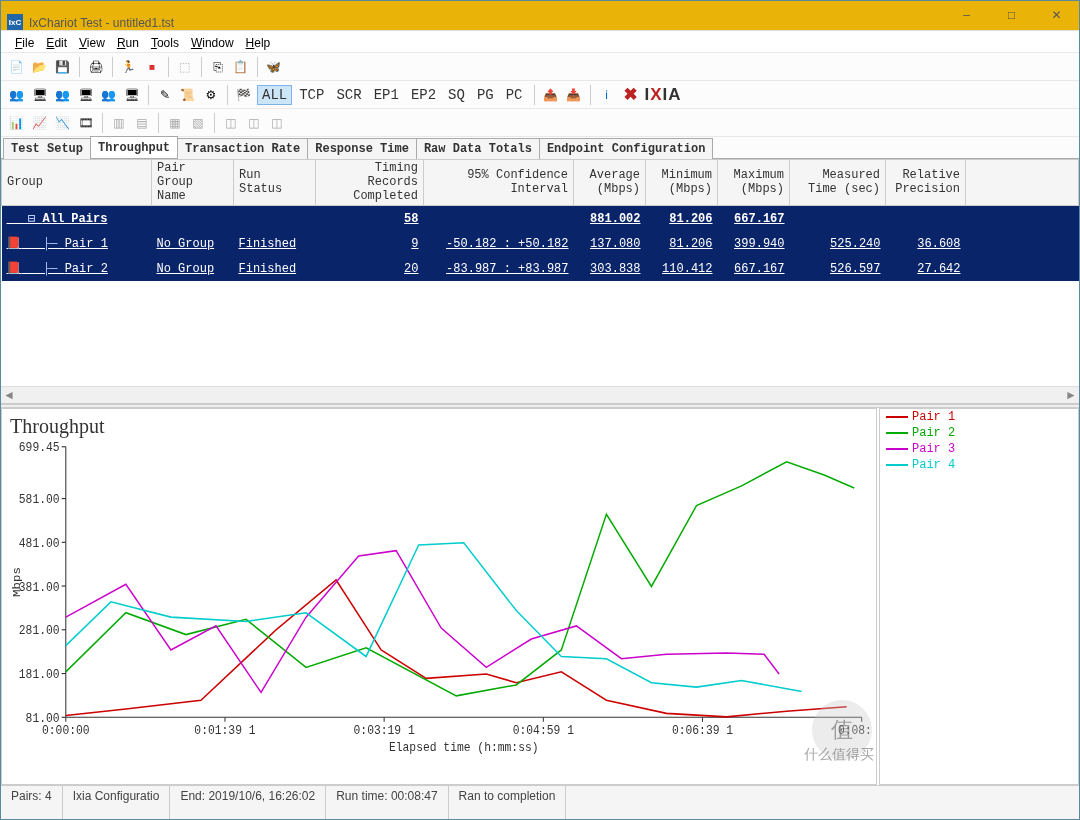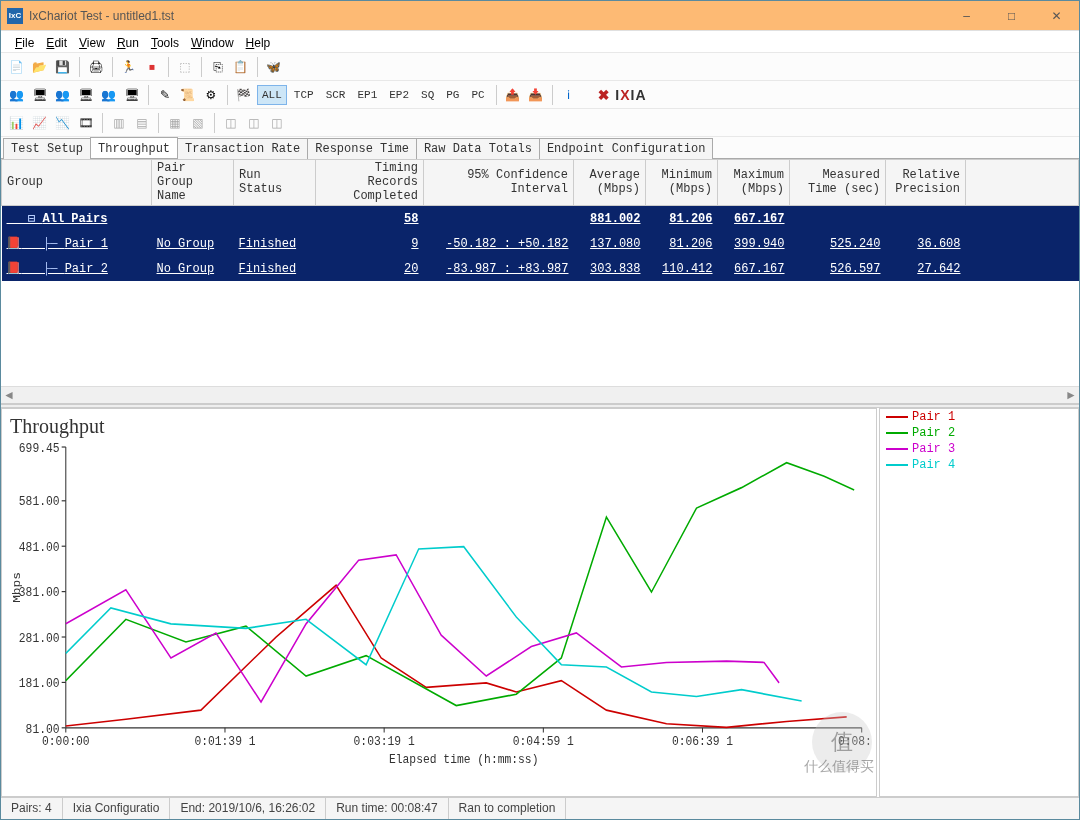--- a/index.html
+++ b/index.html
@@ -1,33 +1,33 @@
 <!DOCTYPE html>
 <html><head>
 <meta charset="utf-8">
 <style>
   * { box-sizing: border-box; }
   html, body { margin:0; padding:0; font-family: "Segoe UI", Tahoma, sans-serif; font-size:12px; color:#000; background:#fff; height:820px; width:1080px; overflow:hidden;}
   .window { width:1080px; height:820px; border:1px solid #5a8a9e; display:flex; flex-direction:column; background:#fff;}
-  .titlebar { height:30px; background:#fdba74; display:flex; align-items:center; border-bottom:1px solid #e0e0e0;}
+  .titlebar { height:30px; background:#eab308; display:flex; align-items:flex-end; border-bottom:1px solid #e0e0e0;}
   .titlebar .app-icon { width:16px; height:16px; background:#2266aa; margin:0 6px; display:inline-flex; align-items:center; justify-content:center; color:#fff; font-size:8px; font-weight:bold;}
   .titlebar .title { flex:1; color:#555; font-size:12px;}
   .winbtn { width:45px; height:30px; display:flex; align-items:center; justify-content:center; color:#555;}
   .menubar { height:22px; display:flex; align-items:flex-end; padding:0 8px; border-bottom:1px solid #e8e8e8;}
   .menubar .mi { padding:2px 6px; }
   .menubar .mi u { text-decoration: underline; }
   .toolbar, .toolbar2, .toolbar3 { height:28px; display:flex; align-items:center; gap:3px; padding:0 6px; border-bottom:1px solid #e8e8e8; background:#fcfcfc;}
   .tb { width:20px; height:20px; display:flex; align-items:center; justify-content:center; border:1px solid transparent; font-size:12px;}
   .tb.dis { opacity:.35;}
   .sep { width:1px; height:20px; background:#ccc; margin:0 3px;}
-  .txtbtn { height:20px; padding:0 4px; display:flex; align-items:center; font-family:"Courier New",monospace; font-size:11px; color:#333; border:1px solid transparent;}
+  .txtbtn { height:20px; padding:0 4px; display:flex; align-items:center; font-family:"Courier New",monospace; font-size:14px; color:#333; border:1px solid transparent;}
   .txtbtn.active { border:1px solid #7eb4ea; background:#cde6f7;}
-  .logo-ixia { font-weight:bold; font-size:14px; letter-spacing:1px; color:#333; margin-left:16px;}
+  .logo-ixia { font-weight:bold; font-size:17px; letter-spacing:1px; color:#333; margin-left:4px;}
   .logo-ixia .x { color:#b22;}
-  .tabbar { height:22px; display:flex; padding:0 2px; border-bottom:1px solid #aaa; background:#fcfcfc;}
+  .tabbar { height:22px; display:flex; align-items:flex-end; padding:0 2px; border-bottom:1px solid #aaa; background:#fcfcfc;font-weight:bold;}
   .tab { font-family:"Courier New",monospace; font-size:12px; padding:3px 7px; border:1px solid #aaa; border-bottom:none; margin-right:-1px; background:#f5f5f5; color:#333; position:relative; top:1px;}
   .tab.active { background:#fff; top:0px; padding-top:4px; }
   .grid-wrap { border-bottom:1px solid #ccc; }
   .grid { width:100%; border-collapse:collapse; font-family:"Courier New",monospace; font-size:12px; }
   .grid th { background:#f5f5f5; border:1px solid #ccc; padding:2px 5px; font-weight:normal; color:#333; height:34px; line-height:1.15; text-align:left;}
   .grid th.r { text-align:right; }
   .grid tbody tr { background:#0a246a; color:#fff; }
   .grid tbody tr td { padding:5px 5px; border:none; white-space:nowrap; height:18px;text-decoration:underline;}
   .grid td.r { text-align:right; }
   .grid .summary td { font-weight:bold; }
@@ -35,21 +35,21 @@
   .hscroll { height:17px; background:#f0f0f0; border-top:1px solid #ddd; display:flex; align-items:center; justify-content:space-between; padding:0 2px; color:#888;}
   .splitter { height:4px; background:#eee; border-top:1px solid #ccc; border-bottom:1px solid #ccc; cursor:row-resize;}
   .chart-area { flex:1; display:flex; min-height:0;}
   .chart-main { flex:1; border:1px solid #ccc; display:flex; flex-direction:column; padding:4px 4px 28px 4px; position:relative; min-width:0;}
   .chart-title { font-family:"Times New Roman",serif; font-size:20px; color:#333; padding:2px 4px;}
   .chart-svg { flex:1; }
   .legend-box { width:200px; border:1px solid #ccc; margin-left:2px; padding:0; font-family:"Courier New",monospace; font-size:12px;}
   .legend-title { text-align:center; font-weight:bold; border-bottom:1px solid #ccc; padding:2px; background:#fafafa;}
   .legend-item { display:flex; align-items:center; gap:4px; padding:1px 6px;}
   .legend-sw { width:22px; height:2px; }
-  .statusbar { height:22px; border-top:1px solid #ccc; display:flex; background:#f5f5f5;}
+  .statusbar { height:34px; border-top:1px solid #ccc; display:flex; background:#f5f5f5;}
   .statusbar .cell { border-right:1px solid #ccc; padding:3px 10px; font-size:12px; color:#444; white-space:nowrap;}
   .watermark { position:absolute; right:4px; bottom:24px; width:60px; height:60px; border-radius:50%; background:rgba(200,200,200,.35); display:flex; align-items:center; justify-content:center; font-size:22px; color:rgba(80,80,80,.5); pointer-events:none;}
   .watermark-txt { position:absolute; right:2px; bottom:20px; font-size:14px; color:rgba(80,80,80,.5); pointer-events:none; font-family:sans-serif;}
   .tree-arm { color:#b8cfff; }
   svg text { font-family:"Courier New",monospace; font-size:11px; fill:#333;}
 </style>
 </head>
 <body>
 
 <div class="window">

